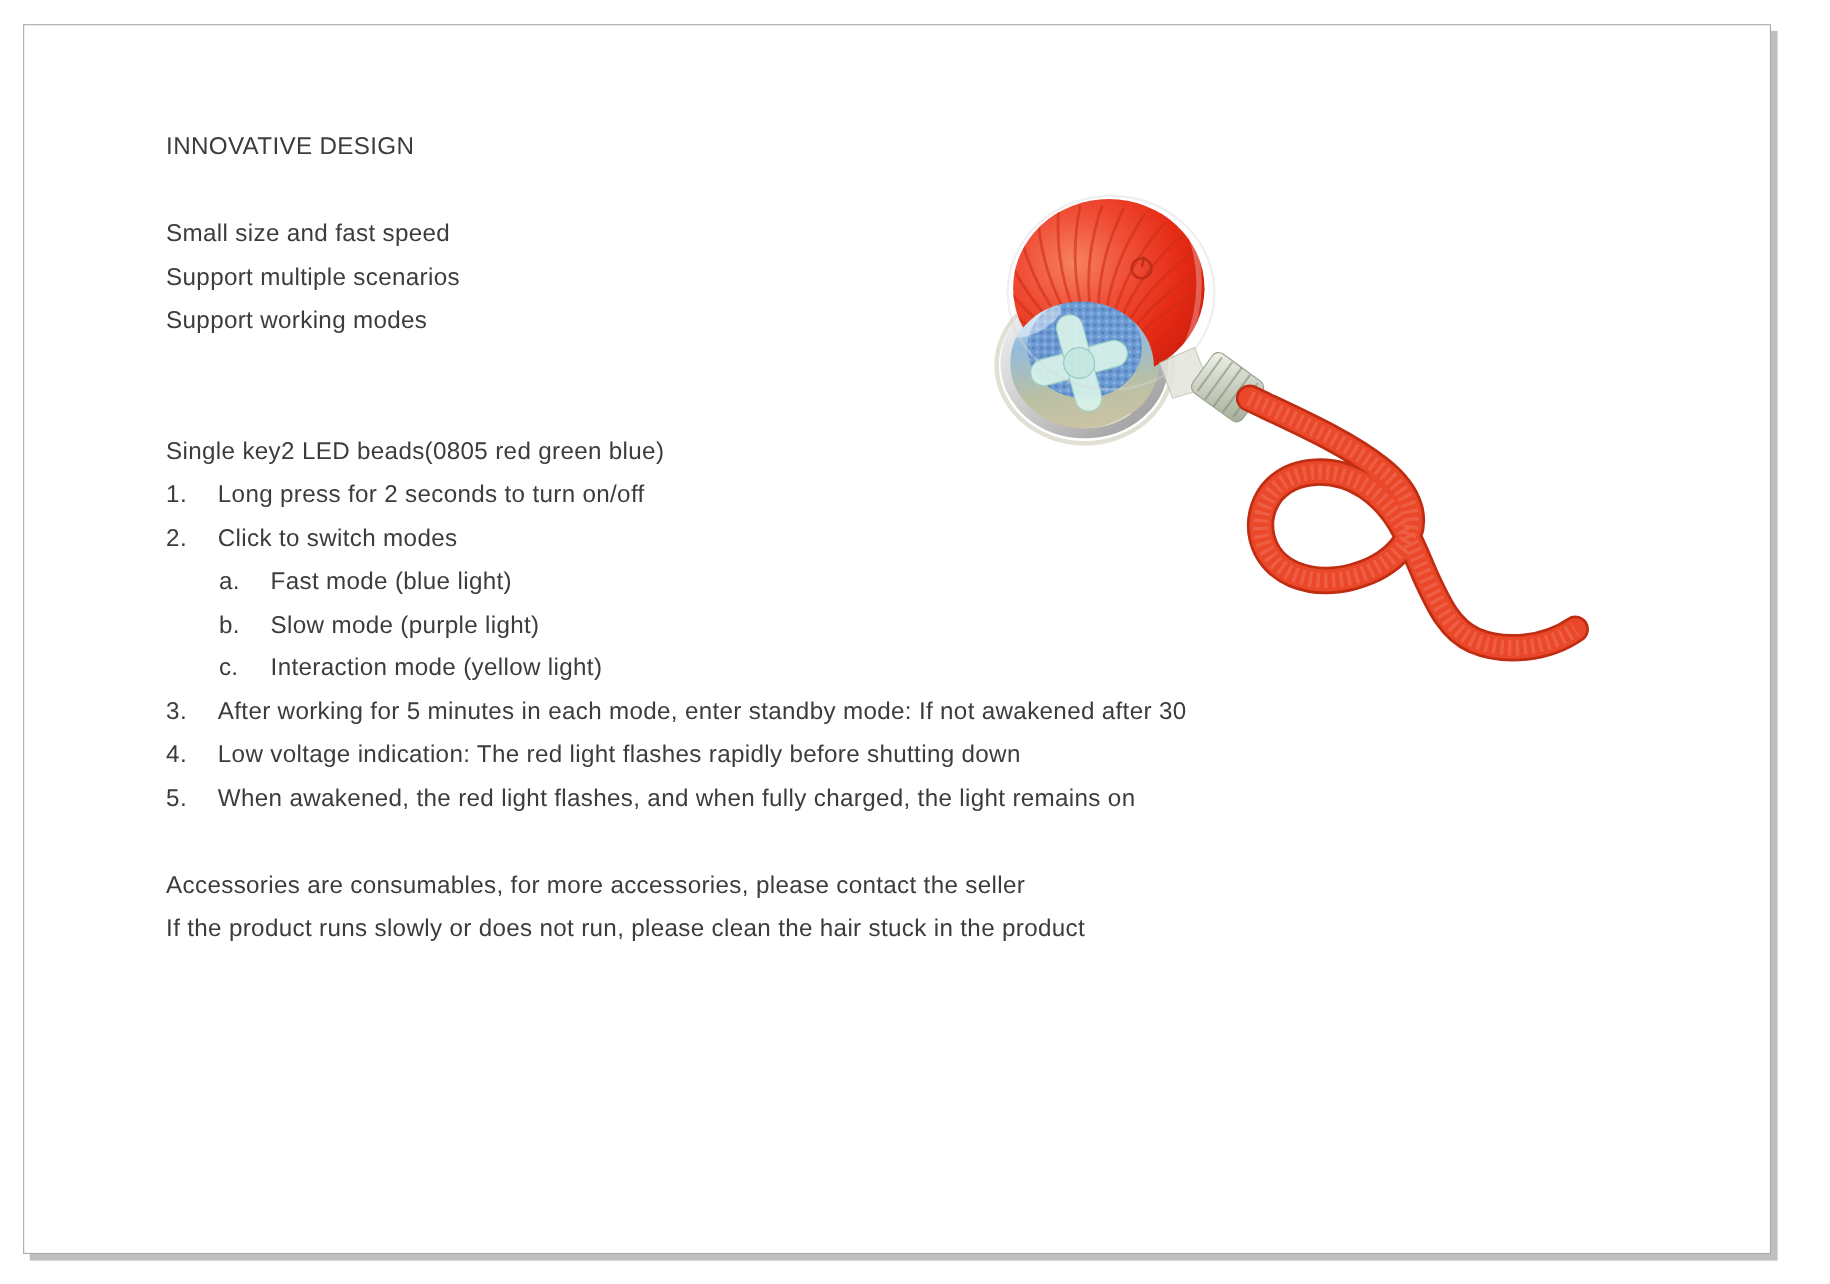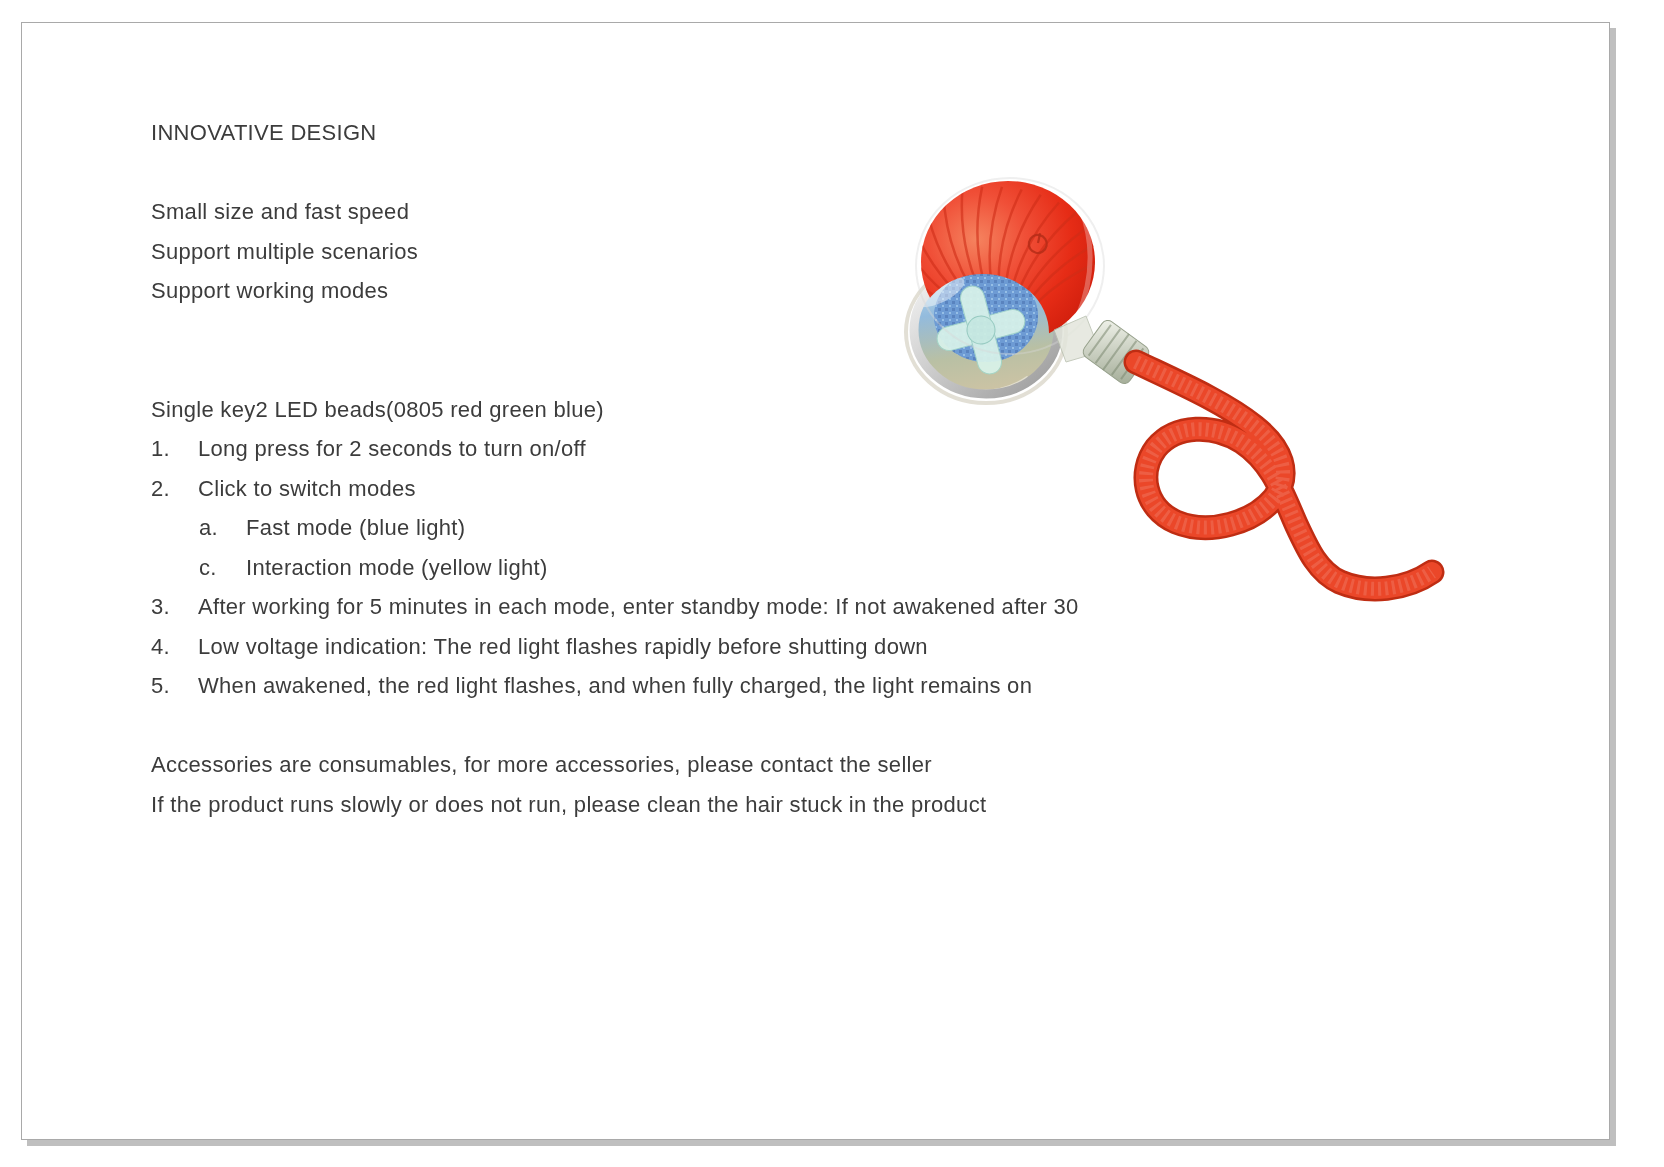--- a/index.html
+++ b/index.html
@@ -37,20 +37,21 @@
     <div class="line">Small size and fast speed</div>
     <div class="line">Support multiple scenarios</div>
     <div class="line">Support working modes</div>
     <div class="sp"></div>
     <div class="sp"></div>
     <div class="line">Single key2 LED beads(0805 red green blue)</div>
 
     <div class="line"><span class="mk">1.</span><span>Long press for 2 seconds to turn on/off</span></div>
     <div class="line"><span class="mk">2.</span><span>Click to switch modes</span></div>
     <div class="line sub"><span class="mk">a.</span><span>Fast mode (blue light)</span></div>
+    <div class="line sub"><span class="mk">b.</span><span>Slow mode (purple light)</span></div>
     <div class="line sub"><span class="mk">c.</span><span>Interaction mode (yellow light)</span></div>
     <div class="line"><span class="mk">3.</span><span>After working for 5 minutes in each mode, enter standby mode: If not awakened after 30</span></div>
     <div class="line"><span class="mk">4.</span><span>Low voltage indication: The red light flashes rapidly before shutting down</span></div>
     <div class="line"><span class="mk">5.</span><span>When awakened, the red light flashes, and when fully charged, the light remains on</span></div>
 
     <div class="sp"></div>
     <div class="line">Accessories are consumables, for more accessories, please contact the seller</div>
     <div class="line">If the product runs slowly or does not run, please clean the hair stuck in the product</div>
   </div>
 

